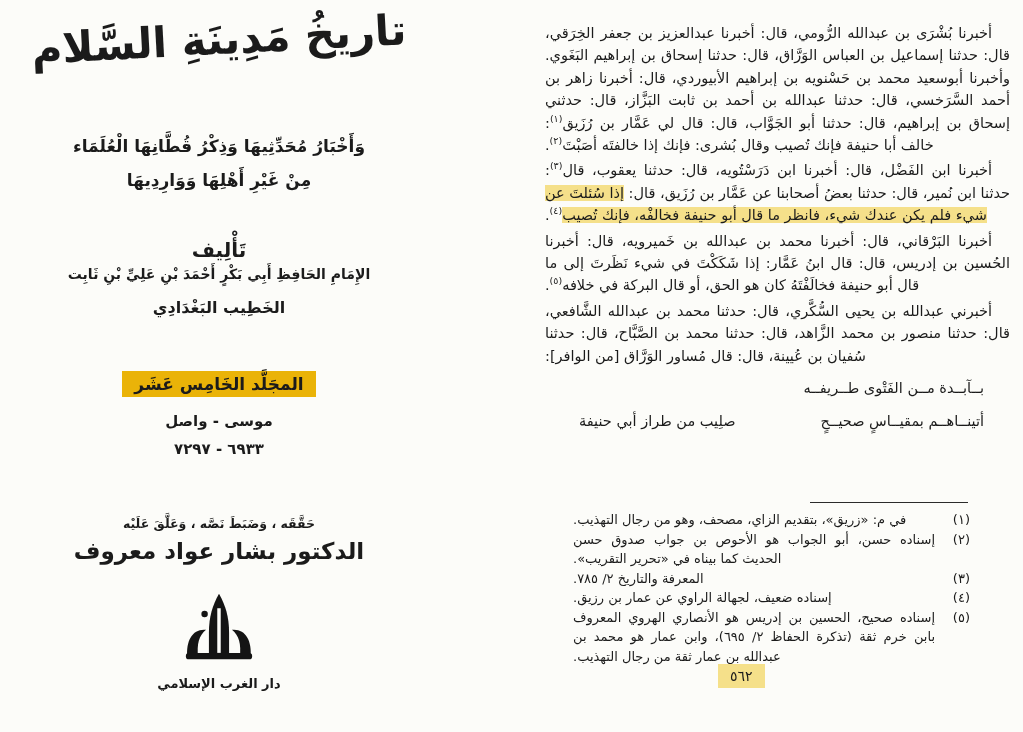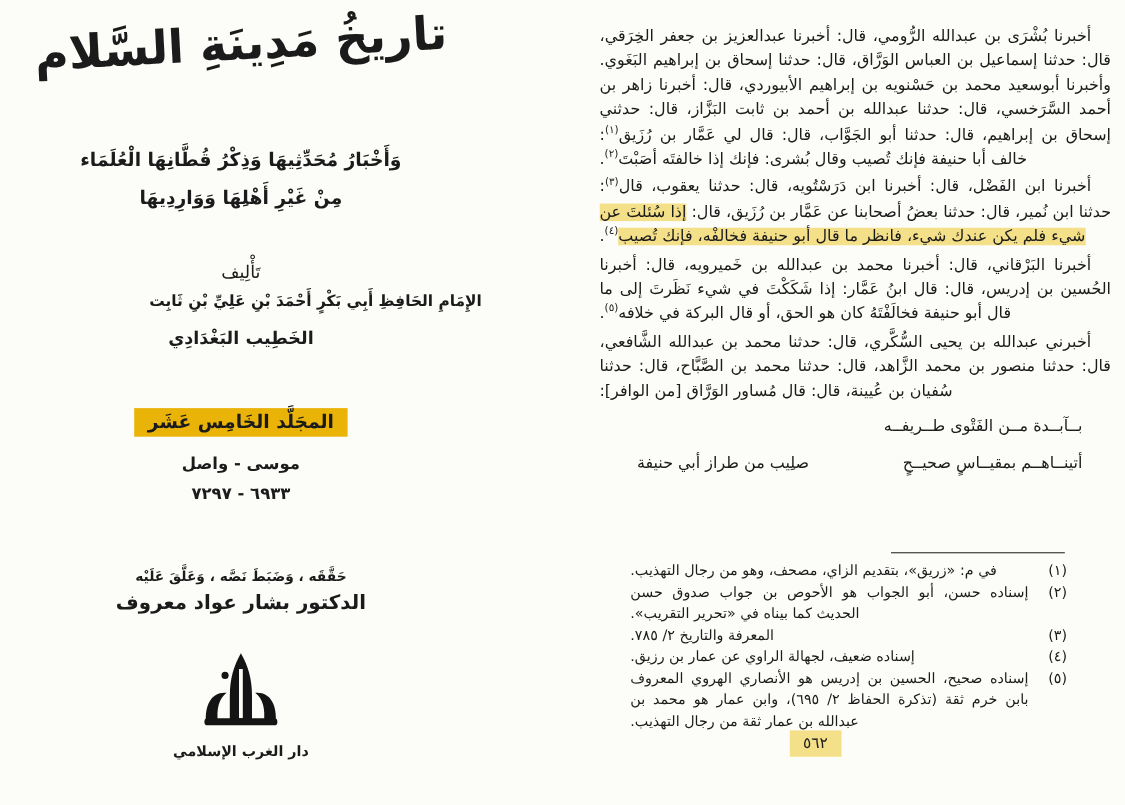--- a/index.html
+++ b/index.html
@@ -14,30 +14,30 @@
   }
   
   .left-page{position:absolute;left:0;top:0;width:438px;height:732px;}
   .lp-block{position:absolute;left:0;right:0;text-align:center;direction:rtl;}
   .book-title{
     top:16px;font-size:42px;font-weight:bold;line-height:1.15;
     transform:rotate(-3deg);letter-spacing:0;
   }
   .subtitle1{top:136px;font-size:17px;font-weight:bold;}
   .subtitle2{top:170px;font-size:17px;font-weight:bold;}
-  .byline{top:238px;font-size:16px;font-weight:normal;text-align:center;}
-  .author1{top:266px;font-size:14px;font-weight:bold;text-align:right;}
+  .byline{top:238px;font-size:20px;font-weight:bold;text-align:center;}
+  .author1{top:266px;font-size:14px;font-weight:bold;}
   .author2{top:298px;font-size:16px;font-weight:bold;}
   .dates{top:332px;font-size:16px;font-weight:bold;margin-top:40px;}
   .volume{top:374px;font-size:17px;font-weight:bold;}
   .volume mark{padding:3px 12px;}
   .vol-range{top:412px;font-size:15px;font-weight:bold;}
   .entry-range{top:440px;font-size:15px;font-weight:bold;}
   .editor-intro{top:516px;font-size:12.5px;font-weight:bold;}
-  .editor-name{top:538px;font-size:18px;font-weight:bold;}
+  .editor-name{top:538px;font-size:23px;font-weight:bold;}
   .logo-wrap{top:592px;}
   .publisher{top:676px;font-size:13px;font-weight:bold;}
   mark{background:#f5e08a;color:inherit;}
 
   
   .right-page{position:absolute;left:545px;top:22px;width:465px;height:700px;direction:rtl;}
   .body-text{position:absolute;top:0;left:0;right:0;height:472px;overflow:hidden;}
   .para{
     margin:0 0 3px 0;
     font-size:14.5px;line-height:22.4px;

